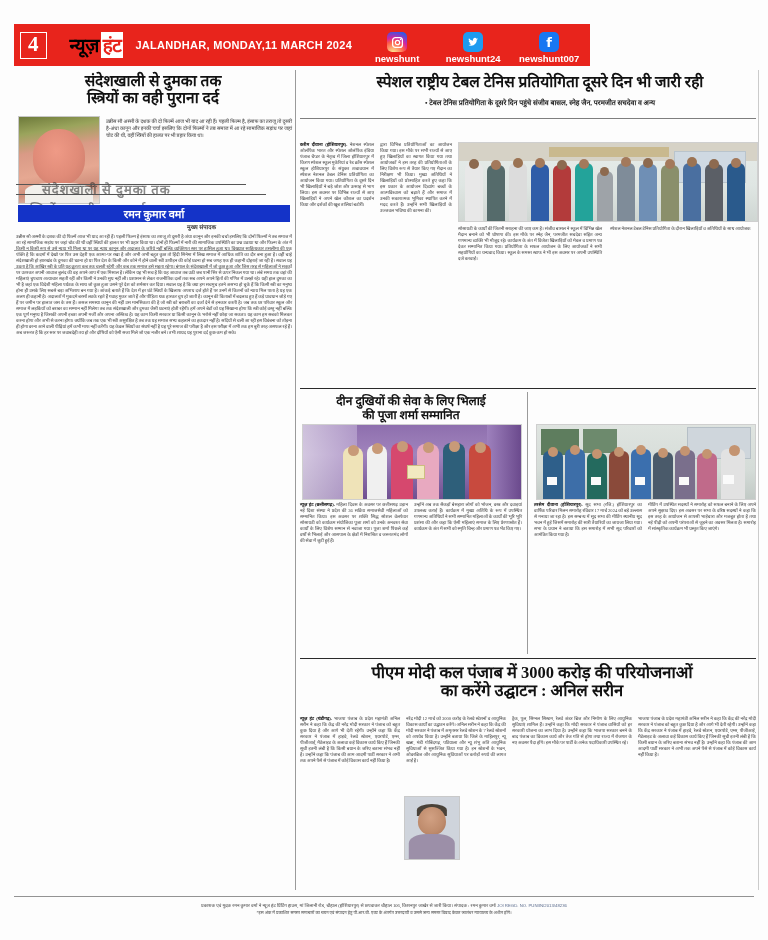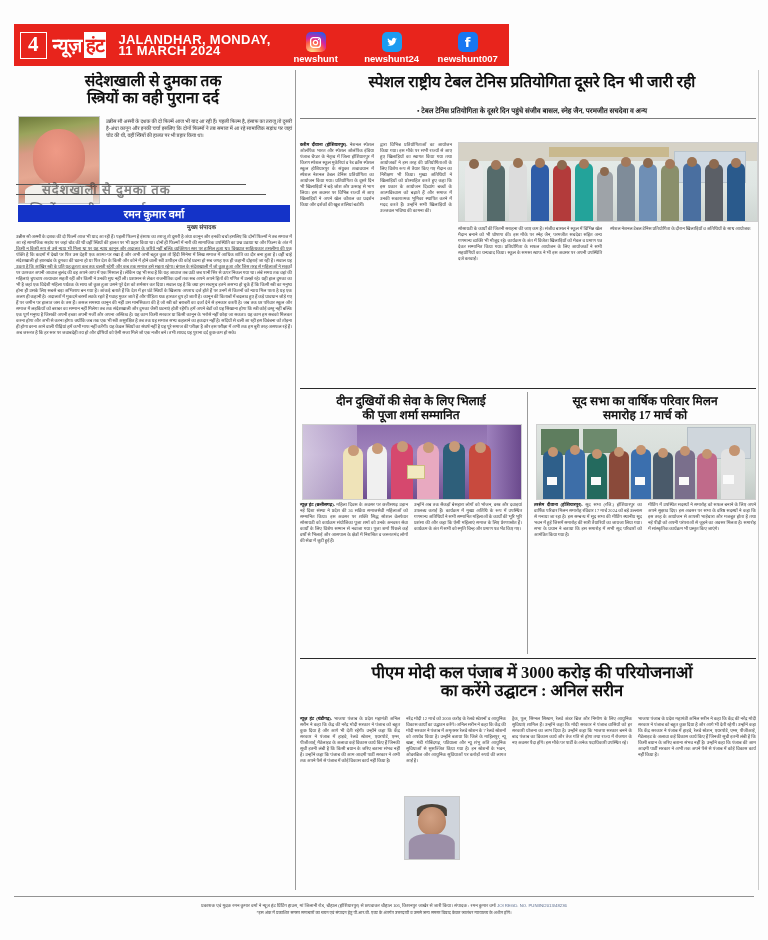--- a/index.html
+++ b/index.html
@@ -9,23 +9,23 @@
     color:#1a1a1a;
     position:relative;
   }
   .page{position:relative;width:768px;height:940px;background:#fdfdfd;}
 
   
   .masthead{position:absolute;left:14px;top:24px;width:740px;height:42px;display:flex;align-items:stretch;}
   .mh-left{background:#e8241c;display:flex;align-items:center;padding:0 4px 0 6px;gap:6px;}
   .pageno{color:#ffffff;font-weight:bold;font-size:21px;line-height:1;padding:1px 7px 3px 7px;border:1px solid #ffffff;font-family:"Liberation Serif",serif;}
   .logo{display:flex;align-items:center;font-weight:bold;font-size:19px;letter-spacing:-0.5px;}
-  .logo .lw{color:#ffffff;}
+  .logo .lw{color:#000000;margin-left:17px;}
   .logo .lr{color:#ffe000;background:#ffffff;padding:0 2px;margin-left:2px;color:#e8241c;}
-  .dateline-box{color:#ffffff;font-family:"Liberation Sans",sans-serif;font-weight:bold;font-size:13px;line-height:11px;padding-left:6px;letter-spacing:0.3px;display:flex;flex-direction:column;justify-content:flex-start;}
+  .dateline-box{color:#ffffff;font-family:"Liberation Sans",sans-serif;font-weight:bold;font-size:11px;line-height:11px;padding-left:6px;letter-spacing:0.3px;display:flex;flex-direction:row;justify-content:flex-start;}
   .mh-center{background:#1433c8;flex:1;display:flex;align-items:center;justify-content:center;}
   .mh-center span{color:#ffffff;font-size:23px;font-weight:bold;letter-spacing:0.5px;}
   .mh-right{background:#e8241c;display:flex;align-items:flex-end;padding:2px 8px 2px 8px;gap:10px;}
   .soc{display:flex;flex-direction:column;align-items:center;width:66px;}
   .soc .glyph{width:20px;height:20px;border-radius:5px;display:flex;align-items:center;justify-content:center;font-size:13px;font-weight:bold;color:#fff;font-family:"DejaVu Sans",sans-serif;}
   .ig{background:radial-gradient(circle at 30% 107%,#fdf497 0%,#fd5949 45%,#d6249f 60%,#285AEB 90%);}
   .tw{background:#1d9bf0;border-radius:50%;}
   .fb{background:#1877f2;border-radius:50%;}
   .soc .hn{color:#ffffff;font-family:"Liberation Sans",sans-serif;font-weight:bold;font-size:9.5px;margin-top:1px;}
 
@@ -53,23 +53,23 @@
   .ed-intro{position:absolute;left:92px;top:46px;width:186px;font-size:5.1px;line-height:7.2px;text-align:justify;color:#3c3c3c;}
   .byline-bar{position:absolute;left:4px;top:133px;width:272px;height:17px;background:#1433c8;display:flex;align-items:center;justify-content:center;}
   .byline-bar span{color:#ffffff;font-size:11px;font-weight:bold;}
   .byline-sub{position:absolute;right:76px;top:151px;font-size:6px;color:#3a3a3a;font-weight:bold;}
   .ed-body{position:absolute;left:2px;top:162px;width:276px;height:640px;column-count:1;}
 
   
   .ghost{position:absolute;color:rgba(40,40,40,0.55);font-weight:bold;white-space:nowrap;pointer-events:none;}
 
   
-  .main-col{position:absolute;left:304px;top:72px;width:456px;}
+  .main-col{position:absolute;left:312px;top:72px;width:456px;}
   .tt-hl{font-size:15.5px;margin:0;padding-top:1px;}
-  .tt-sub{font-size:7px;text-align:center;font-weight:bold;color:#1d1d1d;margin-top:16px;}
+  .tt-sub{font-size:7px;text-align:center;font-weight:bold;color:#1d1d1d;margin-top:8px;}
   .tt-sub .dot{color:#111;}
 
   .photo{border:1px solid #cfcfcf;overflow:hidden;position:relative;background:#dfe3e1;}
   .ppl{position:absolute;bottom:0;border-radius:6px 6px 0 0;}
   .head{position:absolute;border-radius:50%;}
 
   .sec-hl{font-size:12px;line-height:1.18;}
   .pm-hl{font-size:16.5px;line-height:1.1;}
 
   .portrait{position:relative;border:1px solid #c9c9c9;background:#cfd4dc;overflow:hidden;}
@@ -237,24 +237,20 @@
       <div class="head" style="left:172px;top:17px;width:11px;height:11px;background:#c89a78;"></div>
     <div style="position:absolute;left:104px;top:40px;width:16px;height:12px;background:#f2e9c0;border:1px solid #cdbd80;"></div>
   </div>
 
   <div class="body-txt" style="position:absolute;left:300px;top:502px;width:108px;height:150px;">
     <span class="dl">न्यूज़ हंट (छत्तीसगढ़).</span>
     <span>महिला दिवस के अवसर पर छत्तीसगढ़ उड़ान नई दिशा संस्था ने प्रदेश की 36 सक्रिय समाजसेवी महिलाओं को सम्मानित किया। इस अवसर पर शक्ति सिद्ध सोशल वेलफेयर सोसायटी को कार्यक्रम संयोजिका पूजा शर्मा को उनके अनवरत सेवा कार्यों के लिए विशेष सम्मान से नवाजा गया। पूजा शर्मा पिछले कई वर्षों से भिलाई और आसपास के क्षेत्रों में निराश्रित व जरूरतमंद लोगों की सेवा में जुटी हुई हैं।</span>
   </div>
   <div class="body-txt" style="position:absolute;left:414px;top:502px;width:108px;height:150px;">उन्होंने अब तक सैकड़ों बेसहारा लोगों को भोजन, वस्त्र और दवाइयां उपलब्ध कराई हैं। कार्यक्रम में मुख्य अतिथि के रूप में उपस्थित गणमान्य अतिथियों ने सभी सम्मानित महिलाओं के कार्यों की भूरि भूरि प्रशंसा की और कहा कि ऐसी महिलाएं समाज के लिए प्रेरणास्रोत हैं। कार्यक्रम के अंत में सभी को स्मृति चिन्ह और प्रमाण पत्र भेंट किए गए।</div>
 
-  <div class="hl sec-hl" style="position:absolute;left:534px;top:394px;width:222px;">
-    <div>सूद सभा का वार्षिक परिवार मिलन</div>
-    <div>समारोह 17 मार्च को</div>
-  </div>
 
   <div class="photo" style="position:absolute;left:536px;top:424px;width:218px;height:74px;">
     <div style="position:absolute;inset:0;background:linear-gradient(180deg,#dfe4e0 0%,#d5dcd8 60%,#c2cac6 100%);"></div>
     <div style="position:absolute;left:4px;top:4px;width:38px;height:26px;background:#5e7d5e;"></div>
     <div style="position:absolute;left:46px;top:4px;width:34px;height:24px;background:#6d8a6d;"></div>
     <div style="position:absolute;left:150px;top:2px;width:62px;height:30px;background:#cfd6dc;border:1px solid #b5bfc6;"></div>
     <div class="ppl" style="left:6px;width:20px;height:48px;background:#2e5f8a;"></div>
       <div class="head" style="left:11px;top:22px;width:10px;height:10px;background:#c49471;"></div>
     <div class="ppl" style="left:28px;width:20px;height:50px;background:#3d6ea8;"></div>
       <div class="head" style="left:33px;top:20px;width:10px;height:10px;background:#c49471;"></div>

